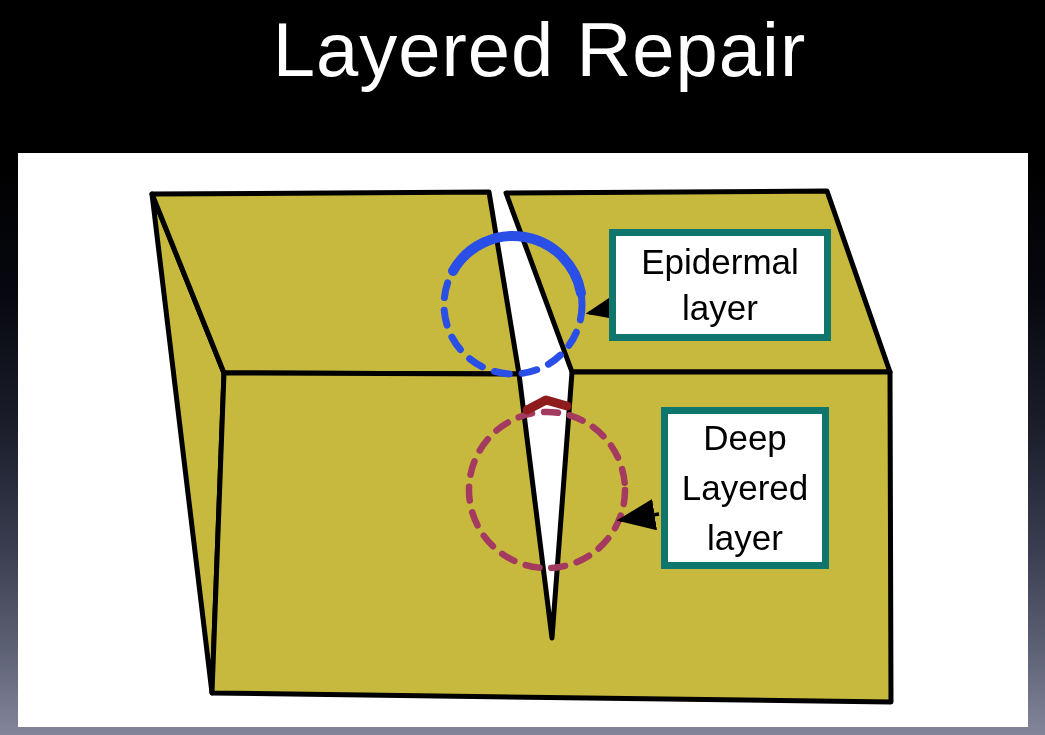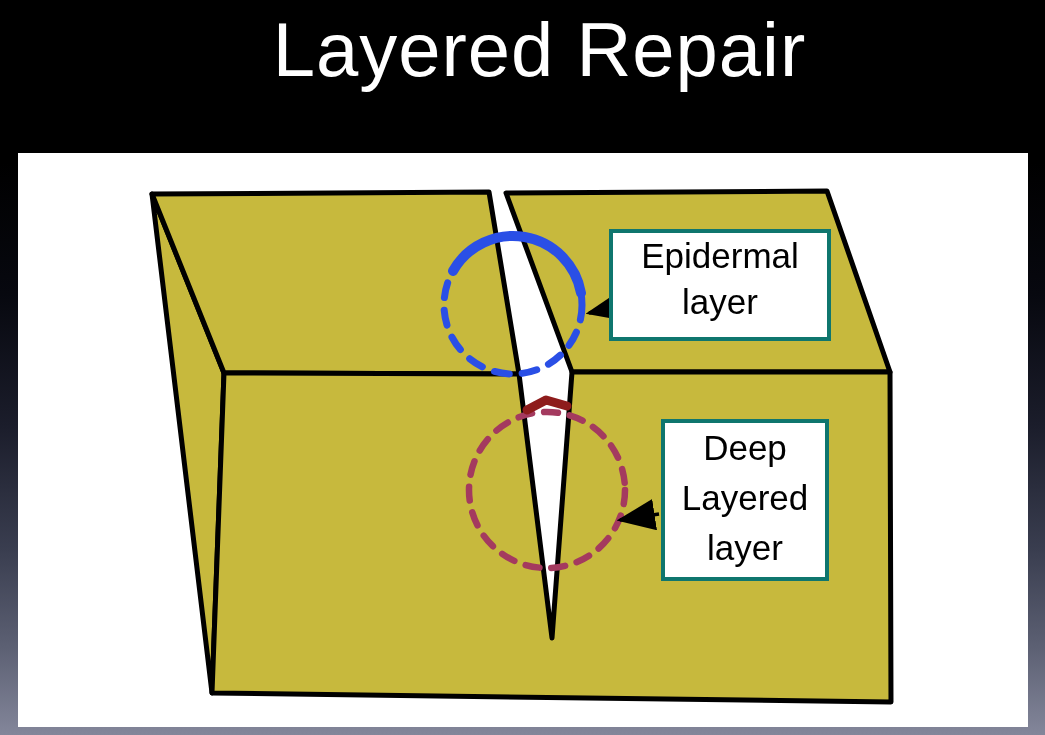--- a/index.html
+++ b/index.html
@@ -42,41 +42,41 @@
     position: absolute;
     left: 0;
     top: 0;
     width: 1010px;
     height: 574px;
   }
 
   .label-box {
     position: absolute;
     background: #ffffff;
-    border: 4px solid #0f766e;
+    border: 7px solid #0f766e;
     display: flex;
     flex-direction: column;
-    justify-content: flex-start;
+    justify-content: center;
     align-items: center;
     text-align: center;
     color: #000000;
   }
 
   .label-epidermal {
     left: 591px;
     top: 76px;
     width: 222px;
     height: 112px;
     font-size: 35px;
     line-height: 46px;
   }
 
   .label-deep {
     left: 643px;
-    top: 266px;
+    top: 254px;
     width: 168px;
     height: 162px;
     font-size: 35px;
     line-height: 50px;
   }
 </style>
 </head>
 <body>
 
 <div class="slide">

